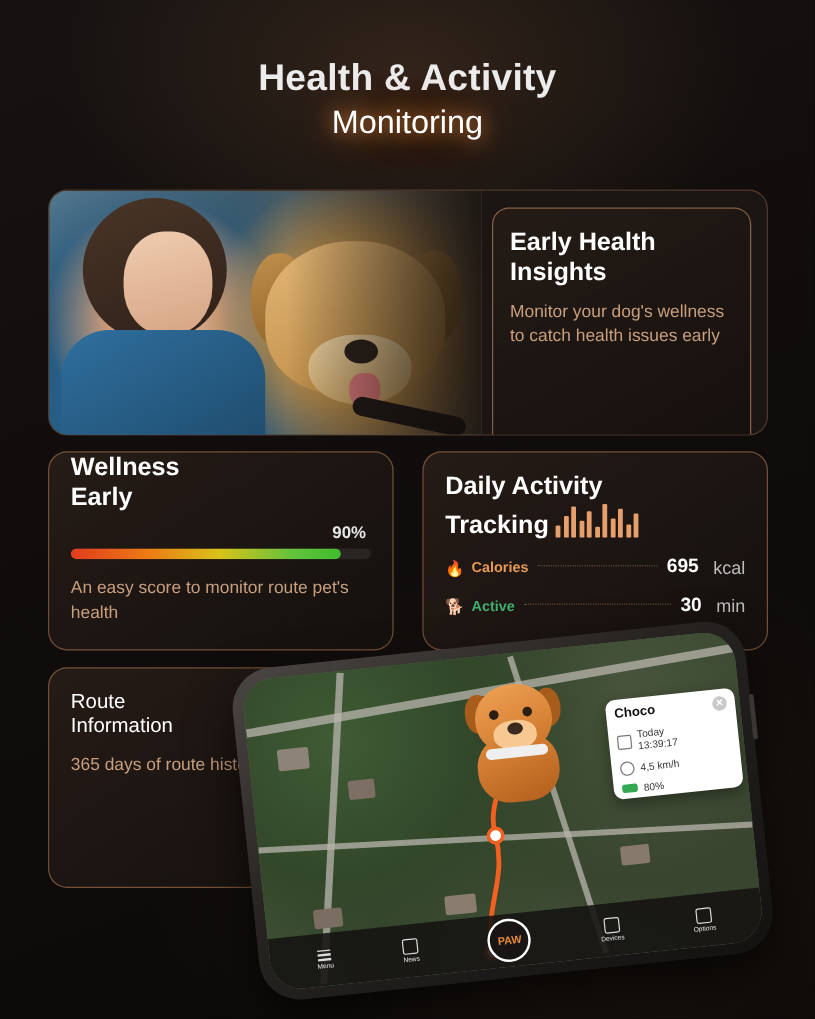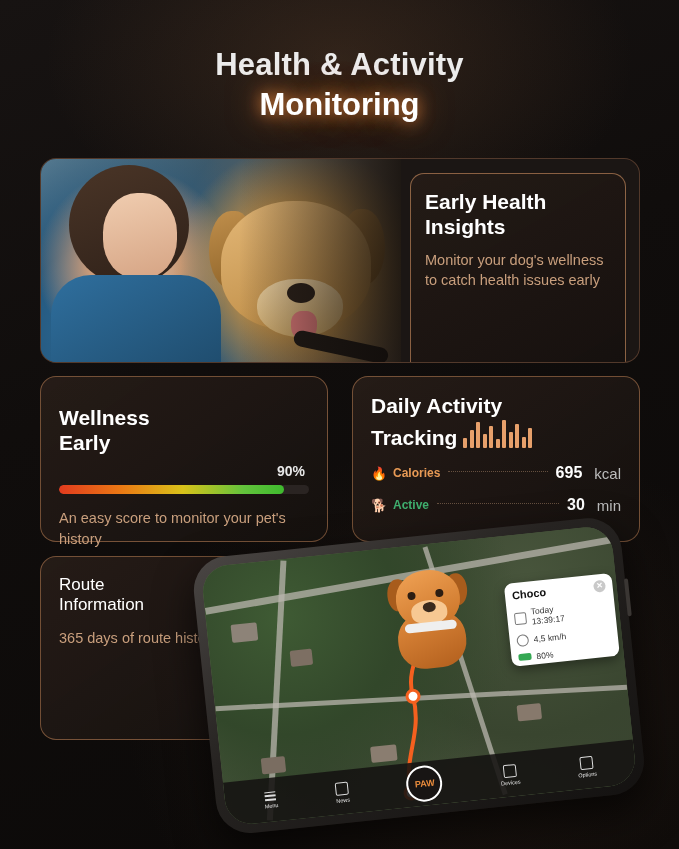--- a/index.html
+++ b/index.html
@@ -19,21 +19,21 @@
       linear-gradient(160deg,#171312 0%,#100d0c 40%,#0b0908 100%);
   }
 
   
   .title-wrap{padding-top:48px;text-align:center;}
   .title-1{
     font-size:31px;font-weight:bold;letter-spacing:.2px;
     color:#ececec;line-height:1.1;
   }
   .title-2{
-    font-size:31px;font-weight:bold;margin-top:6px;line-height:1.1;
+    font-size:27px;font-weight:normal;margin-top:6px;line-height:1.1;
     color:#ffffff;
     text-shadow:0 0 16px rgba(255,150,70,0.85),0 0 34px rgba(255,120,40,0.55);
   }
 
   
   .card{
     position:absolute;
     border:1px solid rgba(190,130,85,0.55);
     border-radius:16px;
     background:linear-gradient(145deg, rgba(45,33,27,0.75), rgba(22,17,15,0.85));
@@ -104,21 +104,21 @@
   .insight{
     position:absolute;left:369px;top:14px;width:216px;height:223px;
     border:1px solid rgba(200,140,95,0.65);border-radius:14px;
     background:linear-gradient(150deg, rgba(38,28,23,0.85), rgba(20,15,13,0.9));
     padding:16px 14px;box-sizing:border-box;
   }
   .insight h3{margin:0;font-size:21px;line-height:1.18;font-weight:bold;color:#fff;}
   .insight p{margin:10px 0 0;font-size:14.5px;line-height:1.42;color:#c99f7d;}
 
   
-  .wellness{left:40px;top:376px;width:288px;height:166px;padding:28px 18px;}
+  .wellness{left:40px;top:376px;width:288px;height:166px;padding:0 18px;}
   .wellness h3{margin:0;font-size:21px;font-weight:bold;line-height:1.2;color:#fff;}
   .score-row{position:relative;height:20px;margin-top:6px;text-decoration:underline;}
   .score-pct{position:absolute;right:4px;top:2px;font-size:14px;color:#e8e8e8;font-weight:bold;}
   .bar{
     margin-top:4px;height:9px;border-radius:5px;background:#2a2422;overflow:hidden;position:relative;
   }
   .bar-fill{
     height:100%;width:90%;border-radius:5px;
     background:linear-gradient(90deg,#e23b1e 0%,#eb7a14 28%,#d9c21a 55%,#63c33c 82%,#3fbb2e 100%);
   }
@@ -272,21 +272,21 @@
     <h3>
       <span>Wellness</span><br>
       <span>Early</span>
     </h3>
     <div class="score-row">
       <span class="score-pct">90%</span>
     </div>
     <div class="bar">
       <div class="bar-fill" style="width: 90%;"></div>
     </div>
-    <p>An easy score to monitor your pet's history</p>
+    <p>An easy score to monitor route pet's health</p>
   </div>
 
   <div class="daily card">
     <h3>Daily Activity</h3>
     <div class="h-row">
       <h3>Tracking</h3>
       <div class="eq">
         <i style="height:10px"></i>
           <i style="height:18px"></i>
           <i style="height:26px"></i>

